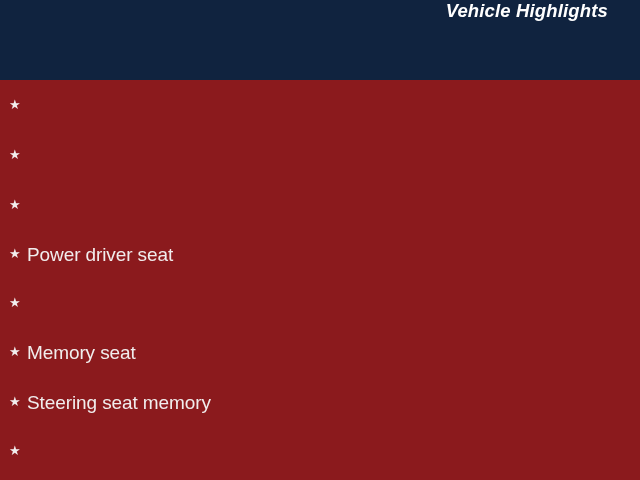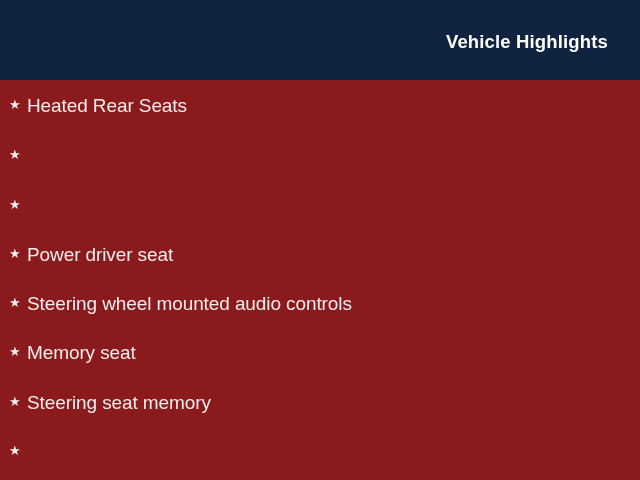--- a/index.html
+++ b/index.html
@@ -21,23 +21,24 @@
   
   #header-bar {
     position: absolute;
     left: 0;
     top: 0;
     width: 640px;
     height: 80px;
     background: #10233f;
     box-sizing: border-box;
     display: flex;
-    align-items: center;
+    align-items: flex-start;
     justify-content: flex-end;
     padding-right: 32px;
+    font-style: italic;
   }
   #header-title {
     color: #ffffff;
     font-size: 18.5px;
     font-weight: bold;
     letter-spacing: 0.15px;
     line-height: 1;
     white-space: nowrap;
     transform: translateY(2px);
   }
@@ -92,39 +93,37 @@
 
   <div id="header-bar">
     <div id="header-title">Vehicle Highlights</div>
   </div>
 
   <div id="highlights-body">
     <ul id="highlights-list">
 
       <li class="highlight-item" style="top:10px;">
         <span class="bullet-star">★</span>
-        <span class="highlight-text">Heated Rear Seats</span>
       </li>
 
       <li class="highlight-item" style="top:60px;">
         <span class="bullet-star">★</span>
       </li>
 
       <li class="highlight-item" style="top:110px;">
         <span class="bullet-star">★</span>
       </li>
 
       <li class="highlight-item" style="top:159px;">
         <span class="bullet-star">★</span>
         <span class="highlight-text">Power driver seat</span>
       </li>
 
       <li class="highlight-item" style="top:208px;">
         <span class="bullet-star">★</span>
-        <span class="highlight-text">Steering wheel mounted audio controls</span>
       </li>
 
       <li class="highlight-item" style="top:257px;">
         <span class="bullet-star">★</span>
         <span class="highlight-text">Memory seat</span>
       </li>
 
       <li class="highlight-item" style="top:307px;">
         <span class="bullet-star">★</span>
         <span class="highlight-text">Steering seat memory</span>

